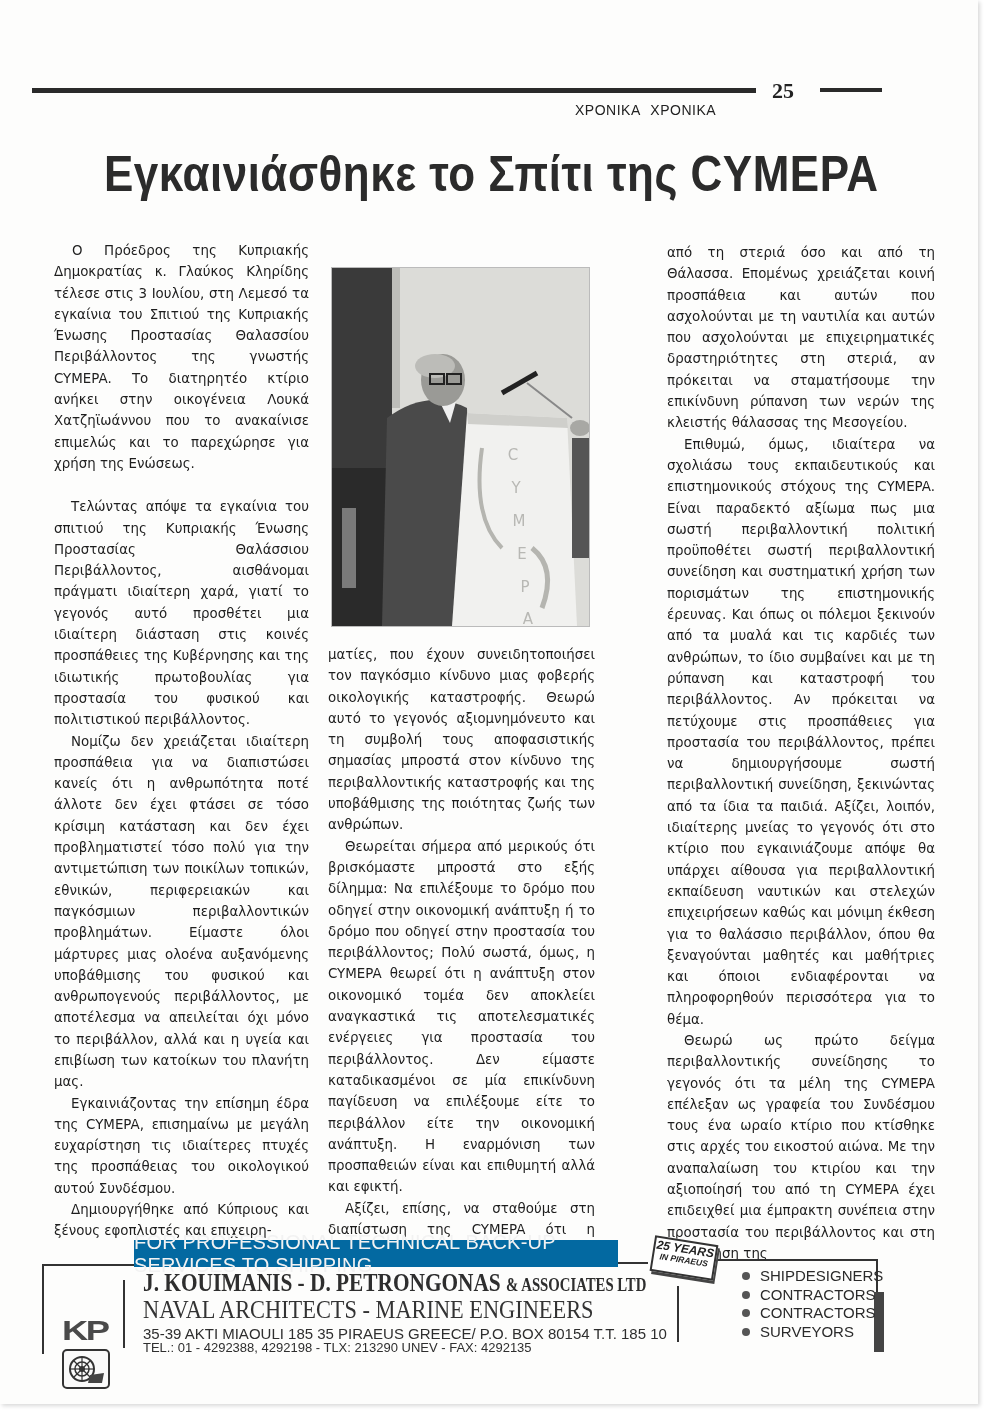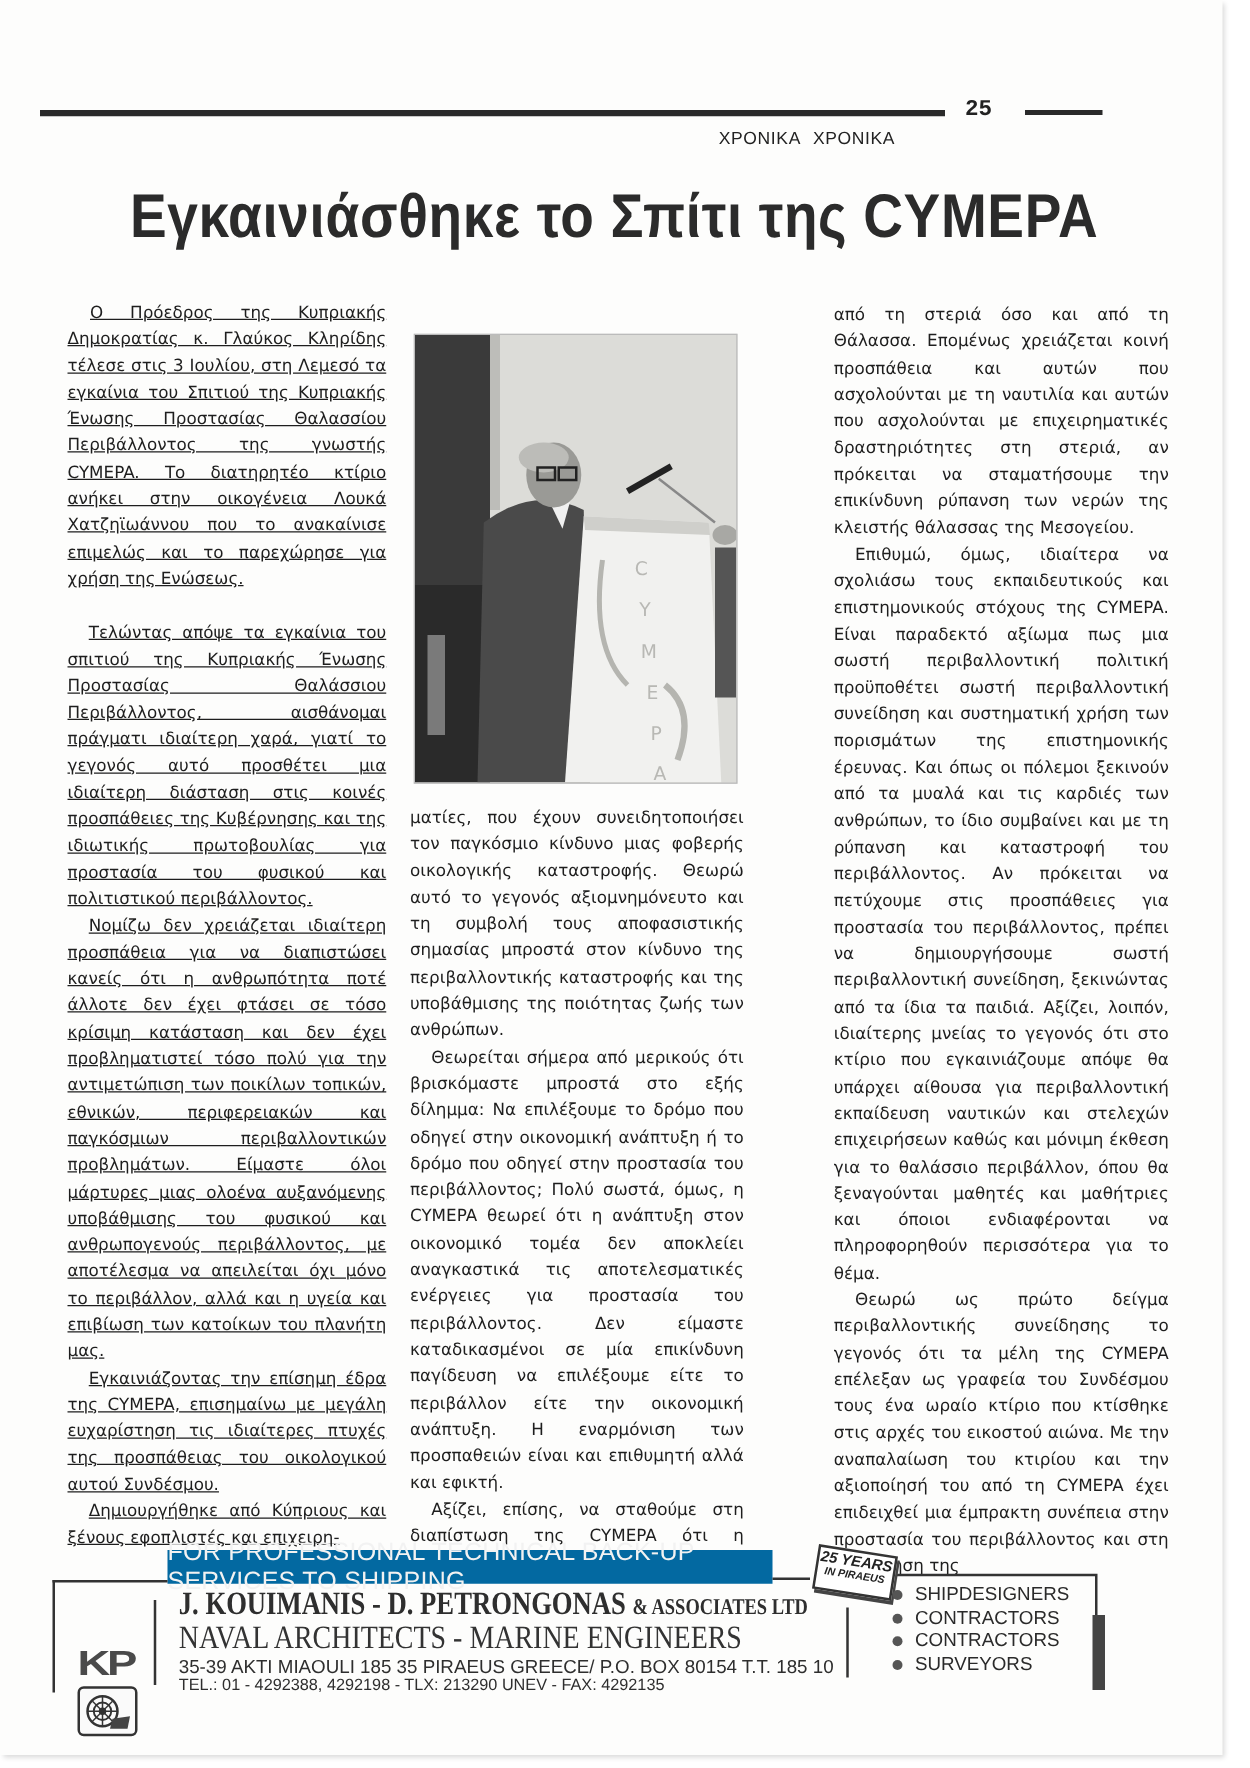--- a/index.html
+++ b/index.html
@@ -19,42 +19,42 @@
   .header-rule-left {
     position: absolute; left: 32px; top: 88px; width: 724px; height: 5px;
     background: #2a2a2a;
   }
   .header-rule-right {
     position: absolute; left: 820px; top: 88px; width: 62px; height: 4px;
     background: #2a2a2a;
   }
   .page-number {
     position: absolute; left: 772px; top: 78px;
-    font-family: Liberation Mono, monospace; font-weight: bold;
-    font-size: 18px; color: #222;
+    font-family: Liberation Serif, serif; font-weight: bold;
+    font-size: 22px; color: #222;
   }
   .magazine-name {
     position: absolute; left: 575px; top: 102px;
     font-family: "Liberation Sans", sans-serif;
     font-size: 14px; letter-spacing: 0.5px; color: #222;
     word-spacing: 6px;
   }
   .headline {
     position: absolute; left: 104px; top: 146px; width: 720px;
     font-family: "Liberation Sans", sans-serif; font-weight: bold;
     font-size: 44px; color: #2b2b2b; letter-spacing: 0.5px;
     transform: scaleY(1.12); transform-origin: left top;
     white-space: nowrap;
   }
   
   .column {
     position: absolute; font-size: 13.4px; line-height: 21.3px;
     text-align: justify; color: #1e1e1e;
   }
-  .col1 { left: 54px; top: 240px; width: 255px; text-decoration: underline; }
+  .col1 { left: 54px; top: 240px; width: 255px; }
   .col2 { left: 328px; top: 644px; width: 267px; }
   .col3 { left: 619px; top: 242px; width: 268px; margin-left: 48px; }
   .column p { margin: 0; text-indent: 17px; }
   .column p.noindent { text-indent: 0; }
   .column p.lead { text-indent: 18px; margin-bottom: 22px; }
   .column p.subhead {
     font-weight: bold; text-indent: 18px; margin-bottom: 8px;
     color: #1a1a1a;
   }
   
@@ -138,21 +138,21 @@
     transform: rotate(9deg);
     font-family: "Liberation Sans", sans-serif; font-weight: bold; font-style: italic;
     font-size: 8.5px; line-height: 11px; color: #222; text-align: center;
     padding-top: 2px; box-shadow: 2px 3px 0 #444;
   }
   .badge-25 .big { font-size: 12px; }
   .services {
     position: absolute; left: 714px; top: 1267px; list-style: none; margin: 0; padding: 0;
     font-family: "Liberation Sans", sans-serif; font-size: 15px; line-height: 18.5px; color: #2a2a2a;
   }
-  .services li { display: flex; align-items: center; }
+  .services li { display: flex; align-items: center; padding-left: 28px; }
   .services .bullet {
     width: 8px; height: 8px; border-radius: 50%; background: #555; margin-right: 10px;
     display: inline-block;
   }
 </style>
 </head>
 <body>
 
 <div class="page">
 

